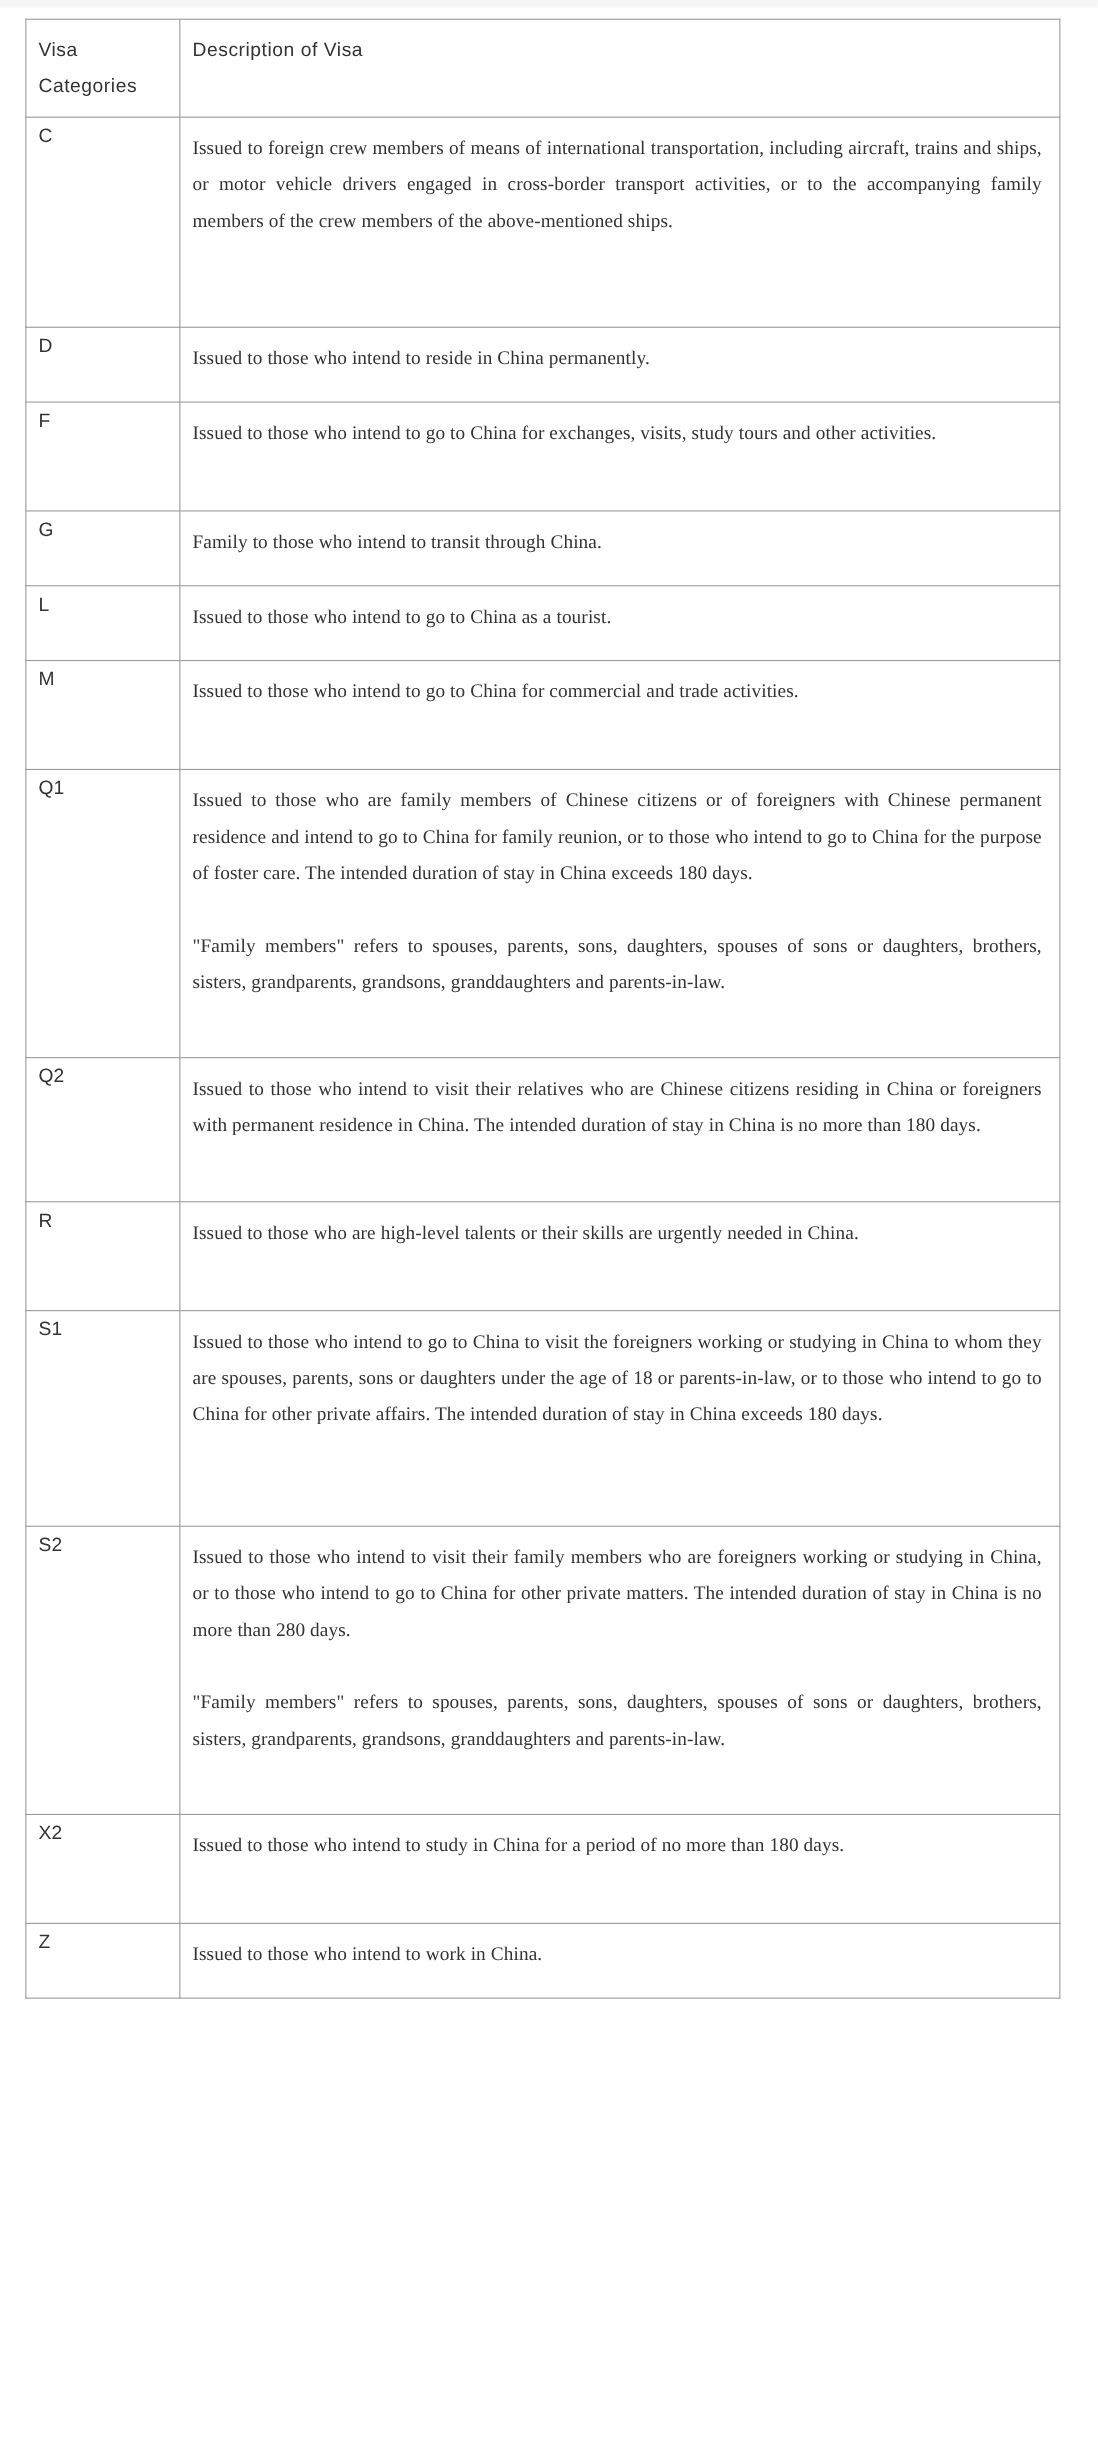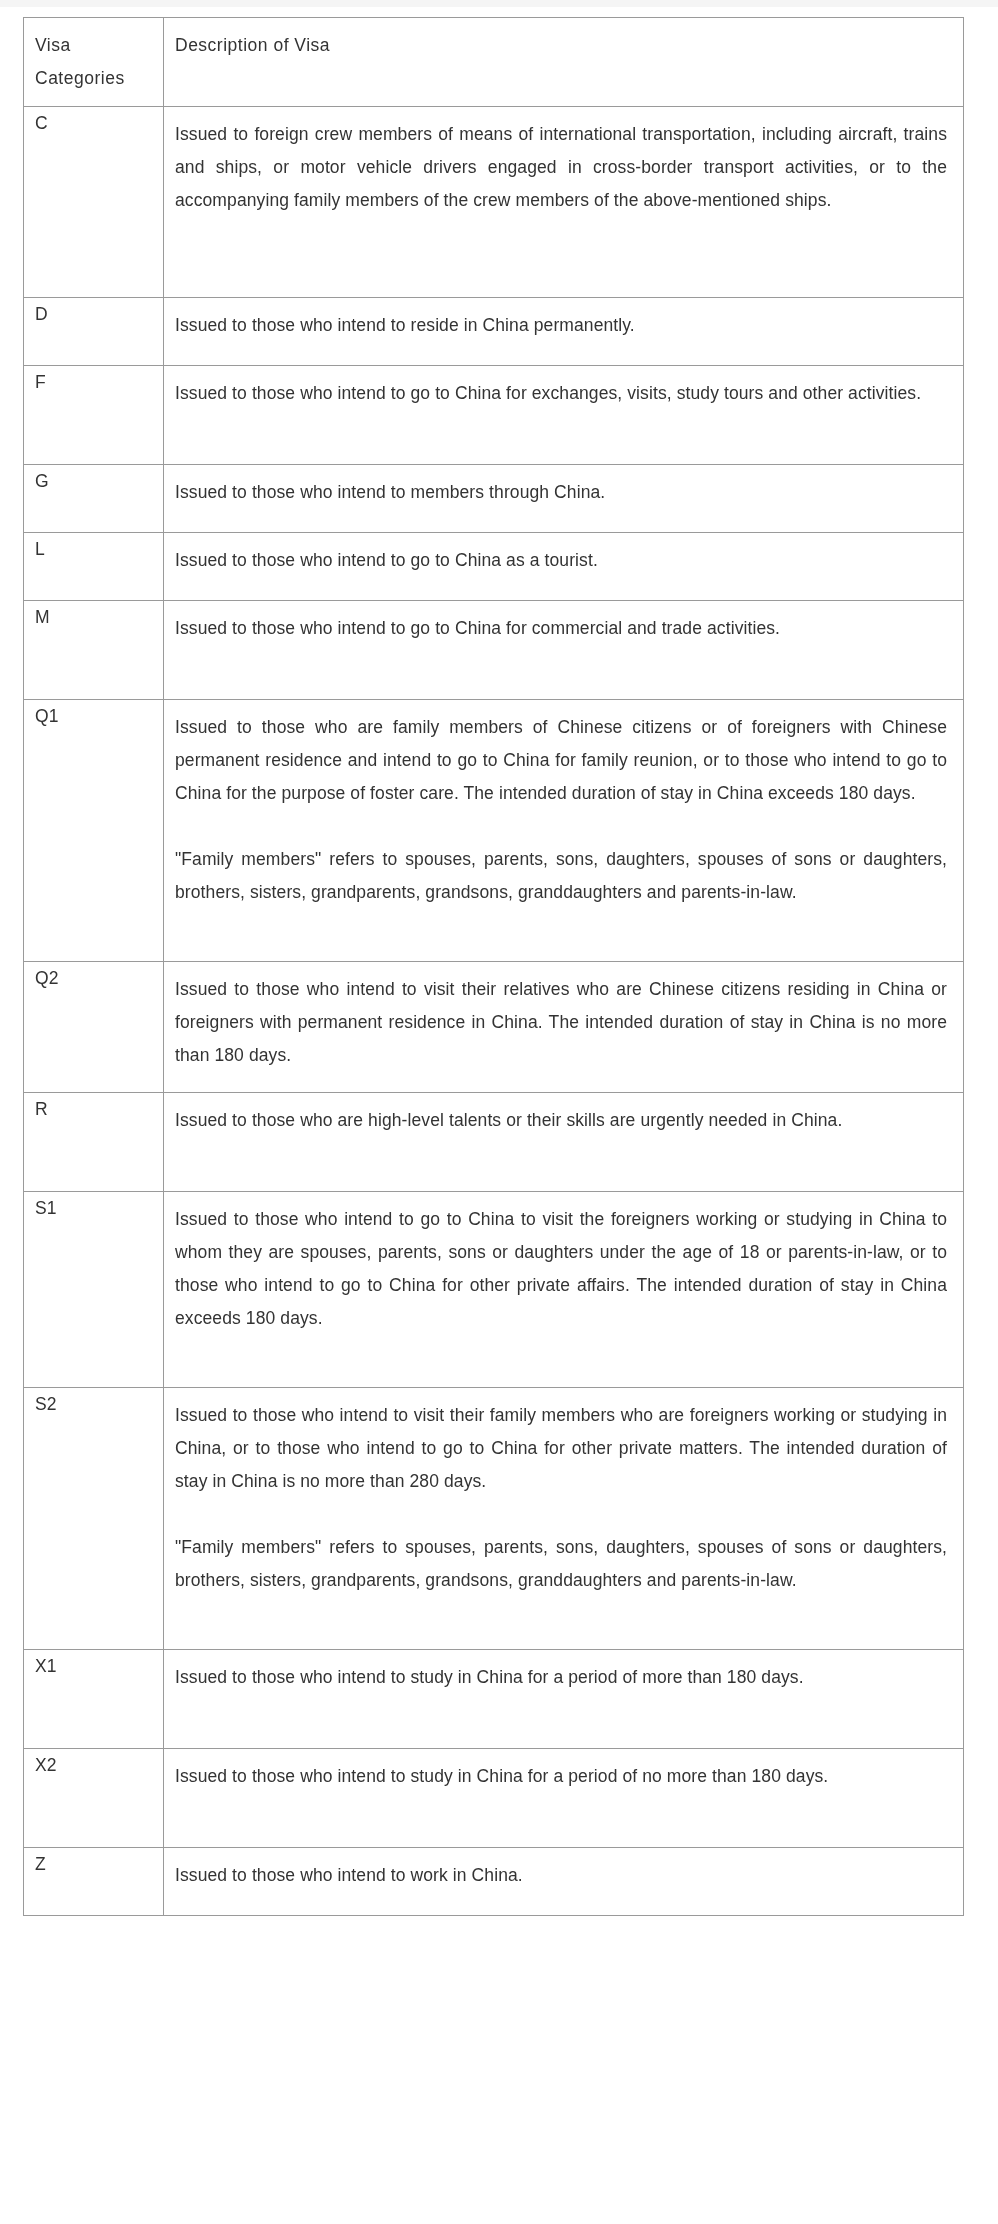--- a/index.html
+++ b/index.html
@@ -73,20 +73,21 @@
     text-align: left;
     letter-spacing: 0.5px;
   }
   .desc-inner {
     text-align: justify;
     text-justify: inter-word;
     padding-right: 16px;
   }
   .desc-inner p {
     margin: 0;
+    font-family: Liberation Serif, serif;
   }
   .desc-inner p + p {
     margin-top: 33px;
   }
   
   td.cat {
     vertical-align: middle;
   }
   td.cat .cell-inner {
     padding-top: 0;
@@ -168,21 +169,21 @@
             </div>
           </td>
         </tr>
 
         <tr class="r-g">
           <td class="cat">
             <div class="cell-inner">G</div>
           </td>
           <td>
             <div class="cell-inner desc-inner">
-              <p>Issued to those who intend to members through China.</p>
+              <p>Family to those who intend to transit through China.</p>
             </div>
           </td>
         </tr>
 
 
 
         <tr class="r-l">
           <td class="cat">
             <div class="cell-inner">L</div>
           </td>
@@ -254,30 +255,20 @@
             <div class="cell-inner">S2</div>
           </td>
           <td>
             <div class="cell-inner desc-inner">
               <p>Issued to those who intend to visit their family members who are foreigners working or studying in China, or to those who intend to go to China for other private matters.  The intended duration of stay in China is no more than 280 days.</p>
               <p>"Family members" refers to spouses, parents, sons, daughters, spouses of sons or daughters, brothers, sisters, grandparents, grandsons, granddaughters and parents-in-law.</p>
             </div>
           </td>
         </tr>
 
-        <tr class="r-x1">
-          <td class="cat">
-            <div class="cell-inner">X1</div>
-          </td>
-          <td>
-            <div class="cell-inner desc-inner">
-              <p>Issued to those who intend to study in China for a period of more than 180 days.</p>
-            </div>
-          </td>
-        </tr>
 
         <tr class="r-x2">
           <td class="cat">
             <div class="cell-inner">X2</div>
           </td>
           <td>
             <div class="cell-inner desc-inner">
               <p>Issued to those who intend to study in China for a period of no more than 180 days.</p>
             </div>
           </td>

